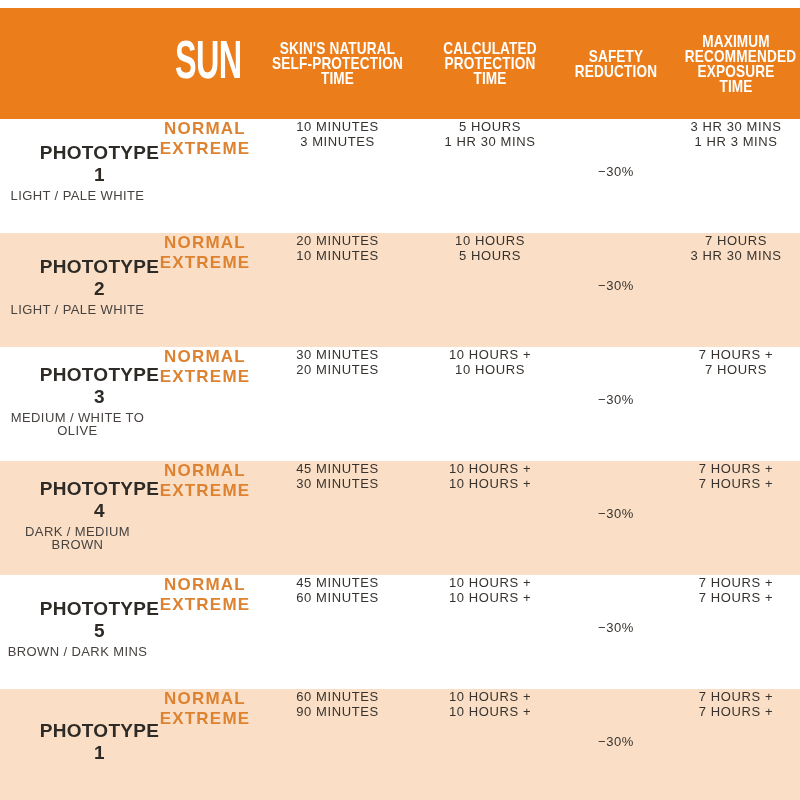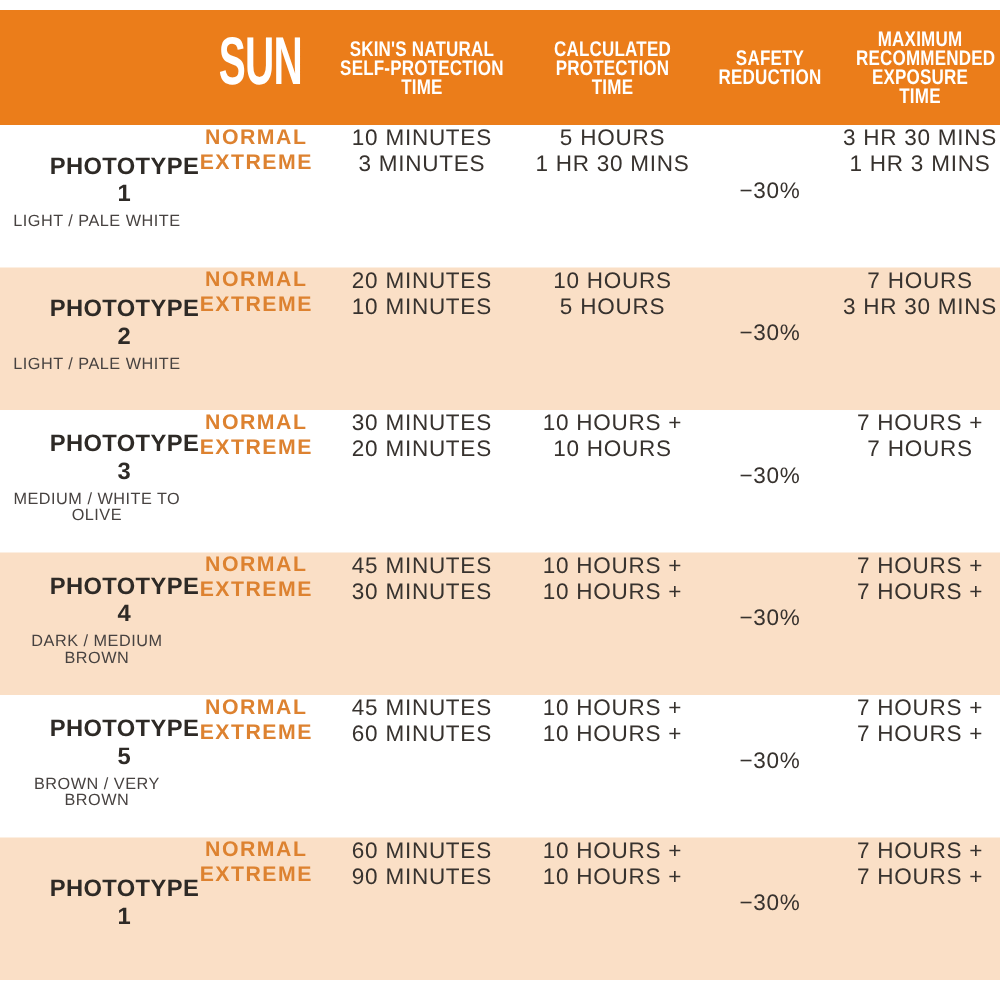--- a/index.html
+++ b/index.html
@@ -8,21 +8,21 @@
     background: #ffffff;
     font-family: "Liberation Sans", sans-serif;
     overflow: hidden;
   }
   .grid6 {
     display: grid;
     grid-template-columns: 155px 100px 165px 140px 112px 128px;
   }
   .header {
     margin-top: 8px;
-    height: 92px;
+    height: 111px;
     background: var(--header_bg, #EB7D1A);
     align-items: center;
   }
   .sun-title {
     grid-column: 2;
     text-align: center;
     color: #ffffff;
     font-weight: bold;
     font-size: 54px;
     letter-spacing: -1px;
@@ -74,21 +74,21 @@
   .center {
     display: flex; justify-content: center; align-items: center;
     padding-bottom: 10px;
   }
   .cond {
     font-weight: bold; font-size: 17px;
     color: var(--accent, #DD8230);
     letter-spacing: 1.2px;
   }
   .val {
-    font-size: 18px;
+    font-size: 13px;
     color: var(--text_dark, #37322E);
     letter-spacing: 0.6px;
   }
 </style>
 </head>
 <body>
 
 <div class="header grid6">
   <div class="sun-title">SUN</div>
   <div class="hcol c3">SKIN'S NATURAL
@@ -205,21 +205,21 @@
     </div>
     <div class="cell stack">
       <div class="val">7 HOURS +</div>
       <div class="val">7 HOURS +</div>
     </div>
   </div>
 
   <div class="row white grid6">
     <div class="cell label-cell">
       <div class="pt-name">PHOTOTYPE 5</div>
-      <div class="pt-skin">BROWN / VERY BROWN</div>
+      <div class="pt-skin">BROWN / DARK MINS</div>
     </div>
     <div class="cell stack">
       <div class="cond">NORMAL</div>
       <div class="cond">EXTREME</div>
     </div>
     <div class="cell stack">
       <div class="val">45 MINUTES</div>
       <div class="val">60 MINUTES</div>
     </div>
     <div class="cell stack">

